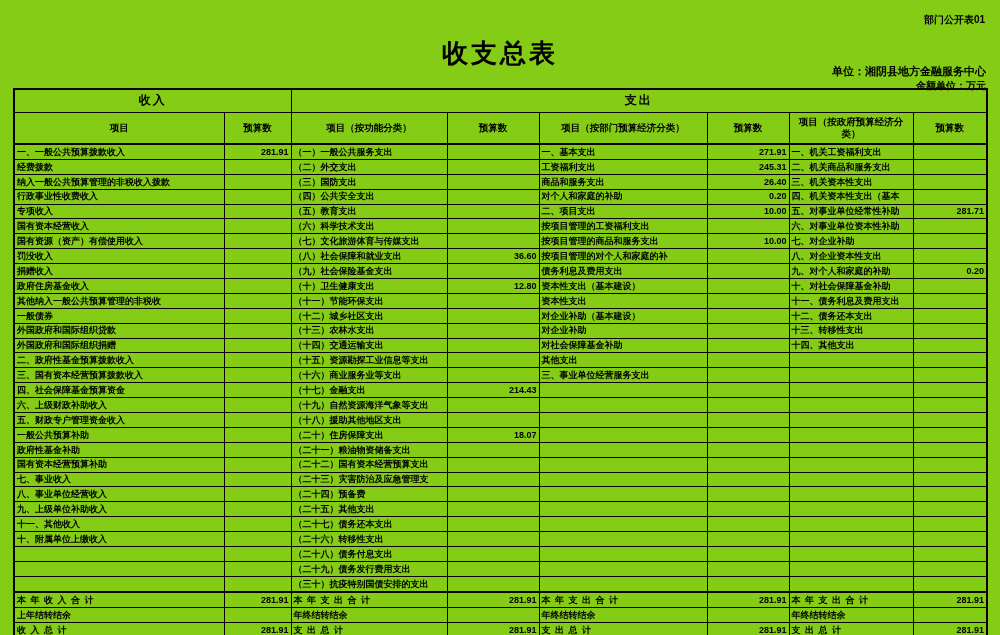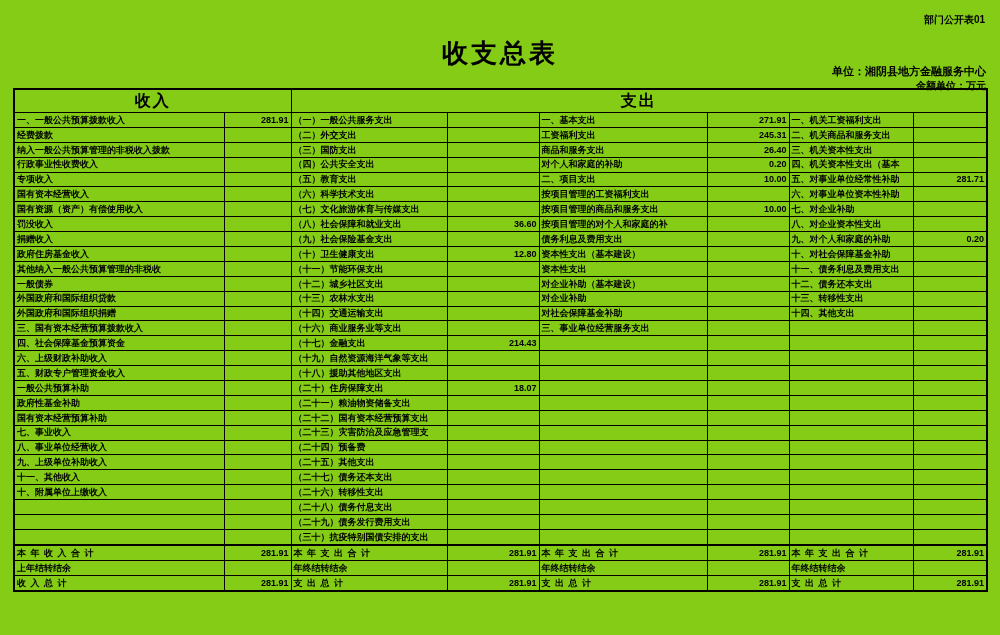--- a/index.html
+++ b/index.html
@@ -29,21 +29,21 @@
     position:absolute;top:88px;left:13px;
     border-collapse:collapse;table-layout:fixed;
     width:973px;
   }
   table.budget td,table.budget th{
     border:1px solid #000;
     font-size:9px;font-weight:bold;
     padding:0 2px;overflow:hidden;white-space:nowrap;
     line-height:1.15;
   }
-  tr.group-hdr th{height:22px;font-size:16px;letter-spacing:2px;text-align:center;}
+  tr.group-hdr th{height:22px;font-size:12px;letter-spacing:2px;text-align:center;}
   tr.col-hdr th{height:30px;font-size:9.5px;text-align:center;white-space:normal;line-height:1.25;}
   tr.data-row td{height:13.9px;}
   tr.total-row td{height:14px;}
   td.item{text-align:left;}
   td.num{text-align:right;}
   .ind0{padding-left:3px;}
   .ind1{padding-left:25px;}
   .ind2{padding-left:36px;}
   .ind3{padding-left:48px;}
   
@@ -74,20 +74,30 @@
       <col style="width:168px">
         <col style="width:82px">
       <col style="width:124px">
         <col style="width:74px">
     </colgroup>
     <tbody>
       <tr class="group-hdr">
         <th colspan="2">收入</th>
         <th colspan="6" class="sec-start">支出</th>
       </tr>
+      <tr class="col-hdr">
+        <th>项目</th>
+        <th>预算数</th>
+        <th class="sec-start">项目（按功能分类）</th>
+        <th>预算数</th>
+        <th>项目（按部门预算经济分类）</th>
+        <th>预算数</th>
+        <th class="sec-start">项目（按政府预算经济分类）</th>
+        <th>预算数</th>
+      </tr>
 
     <tr class="data-row">
           <td class="item ind0">一、一般公共预算拨款收入</td>
           <td class="num">281.91</td>
           <td class="item ind0 sec-start">（一）一般公共服务支出</td>
           <td class="num"></td>
           <td class="item ind0">一、基本支出</td>
           <td class="num">271.91</td>
           <td class="item ind0 sec-start">一、机关工资福利支出</td>
           <td class="num"></td>
@@ -213,20 +223,30 @@
           <td class="num"></td>
         </tr>
         <tr class="data-row">
           <td class="item ind1">外国政府和国际组织捐赠</td>
           <td class="num"></td>
           <td class="item ind0 sec-start">（十四）交通运输支出</td>
           <td class="num"></td>
           <td class="item ind1">对社会保障基金补助</td>
           <td class="num"></td>
           <td class="item ind0 sec-start">十四、其他支出</td>
+          <td class="num"></td>
+        </tr>
+        <tr class="data-row">
+          <td class="item ind0">二、政府性基金预算拨款收入</td>
+          <td class="num"></td>
+          <td class="item ind0 sec-start">（十五）资源勘探工业信息等支出</td>
+          <td class="num"></td>
+          <td class="item ind1">其他支出</td>
+          <td class="num"></td>
+          <td class="item ind0 sec-start"></td>
           <td class="num"></td>
         </tr>
         <tr class="data-row">
           <td class="item ind0">三、国有资本经营预算拨款收入</td>
           <td class="num"></td>
           <td class="item ind0 sec-start">（十六）商业服务业等支出</td>
           <td class="num"></td>
           <td class="item ind0">三、事业单位经营服务支出</td>
           <td class="num"></td>
           <td class="item ind0 sec-start"></td>

